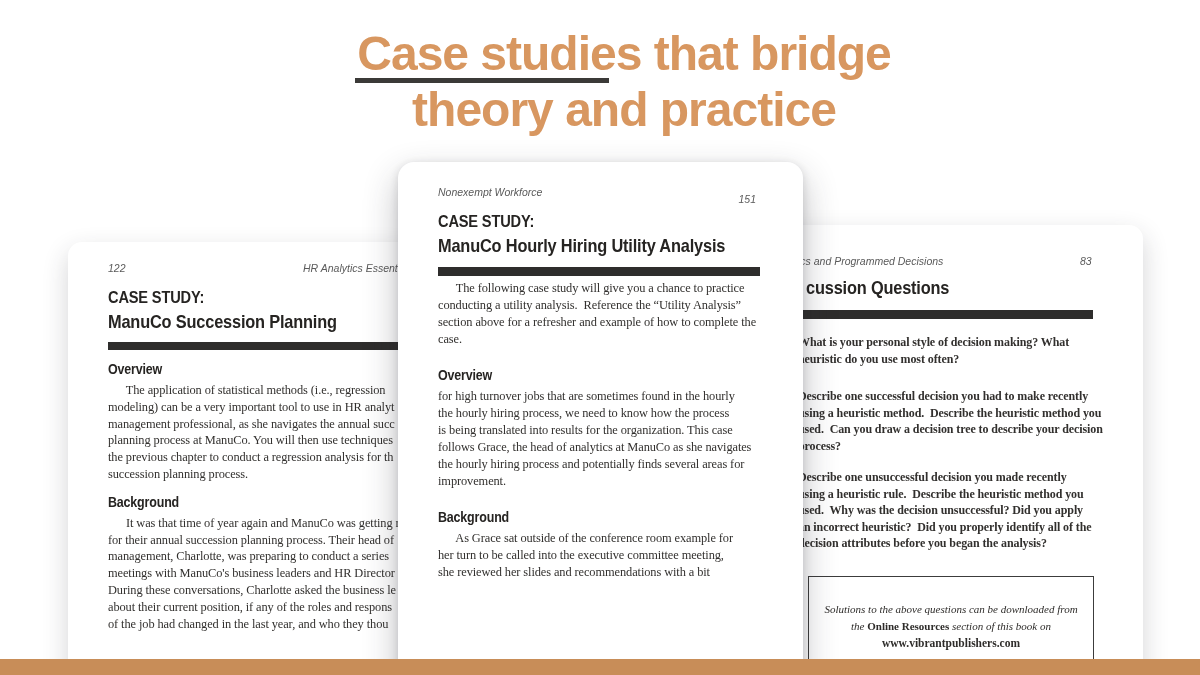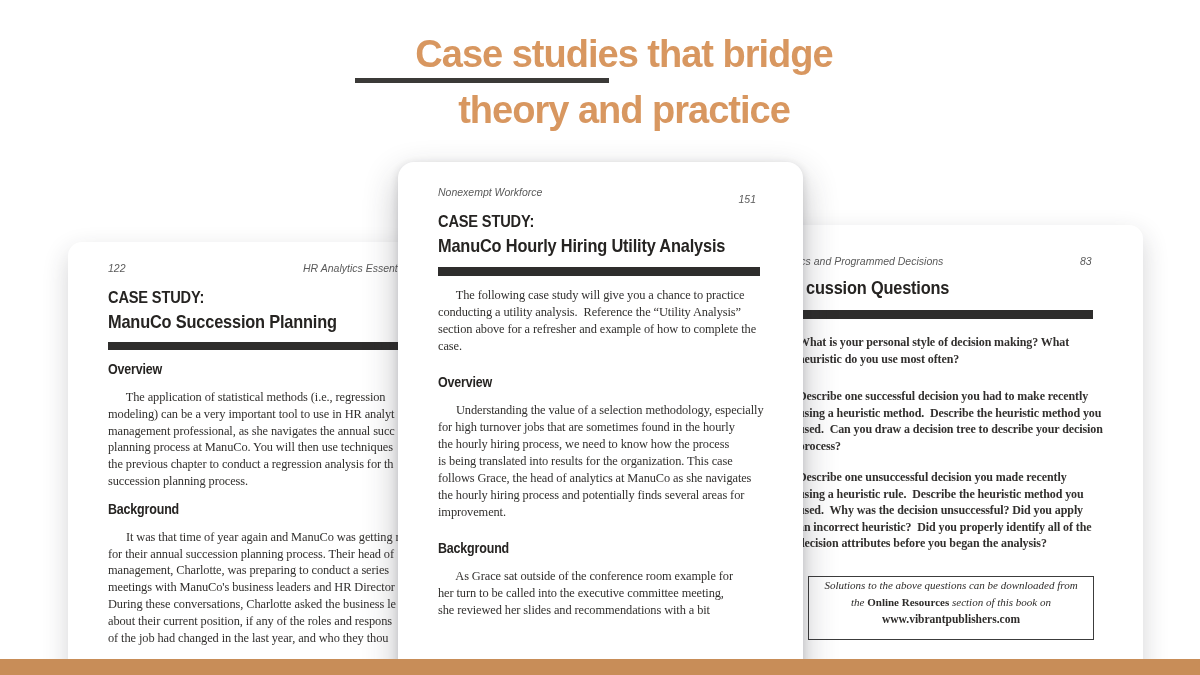--- a/index.html
+++ b/index.html
@@ -3,21 +3,21 @@
 <meta charset="utf-8">
 <style>
   html,body{margin:0;padding:0;}
   body{
     width:1200px;height:675px;position:relative;overflow:hidden;
     background:#ffffff;font-family:"Liberation Sans",sans-serif;
   }
   
   .hero{position:absolute;top:26px;left:0;width:1200px;text-align:center;z-index:5;}
   .hero-line{
-    font-weight:700;font-size:38px;line-height:56px;letter-spacing:-1px;
+    font-weight:700;font-size:48px;line-height:56px;letter-spacing:-1px;
     color:#D89760;font-family:"Liberation Sans",sans-serif;margin-left:48px;
   }
   .title-underline{
     position:absolute;left:355px;top:52px;width:254px;height:5px;background:#3B3A38;
   }
   
   .page{
     position:absolute;background:#ffffff;overflow:hidden;
     color:#32302E;
   }
@@ -49,37 +49,37 @@
   }
   .kicker{font-size:17px;line-height:20px;margin-top:12px;}
   .ptitle{font-size:19px;line-height:22px;margin-top:3px;}
   .page-left .kicker{margin-top:12px;}
   .rule{height:9px;background:#2E2D2C;margin-top:10px;}
   .page-left .rule{width:330px;margin-top:9px;height:8px;}
   .page-center .rule{width:322px;}
   .shead{font-size:14.5px;line-height:18px;margin-top:18px;}
   .page-left .shead{margin-top:10px;}
   
-  .lines{margin-top:11px;}
+  .lines{margin-top:4px;}
   .line{
     font-family:"Liberation Serif",serif;font-size:12.4px;line-height:17px;
     white-space:pre;letter-spacing:-0.1px;color:#32302E;
   }
   .page-left .line{line-height:16.8px;}
   
   .pr-rhead{position:absolute;left:238px;top:30px;font-size:10.5px;font-style:italic;color:#5A5A5A;white-space:nowrap;}
   .pr-pnum{position:absolute;left:520px;top:30px;font-size:10.5px;font-style:italic;color:#5A5A5A;}
   .pr-title{position:absolute;left:246px;top:52px;font-size:19px;}
   .pr-rule{position:absolute;left:140px;top:85px;width:393px;height:9px;background:#2E2D2C;}
   .qblock{position:absolute;left:238px;}
   .qblock .line{font-weight:700;font-size:12px;line-height:16.5px;letter-spacing:-0.1px;}
   .q1{top:109px;} .q2{top:163px;} .q3{top:244px;}
   .note-box{
     position:absolute;left:248px;top:351px;width:284px;height:62px;
-    border:1px solid #3C3C3C;text-align:center;padding-top:0;box-sizing:content-box;
+    border:1px solid #3C3C3C;text-align:center;padding-top:24px;box-sizing:content-box;
   }
   .note-line{
     font-family:"Liberation Serif",serif;font-size:11px;line-height:17px;
     font-style:italic;color:#2E2C2A;white-space:nowrap;
   }
   .note-line .nb-bold{font-weight:700;font-style:normal;}
   .note-line.url{font-weight:700;font-style:normal;font-size:11.5px;}
   
   .footer-bar{
     position:absolute;left:0;top:659px;width:1200px;height:16px;z-index:50;
@@ -161,21 +161,20 @@
   <div><span class="cond ptitle">ManuCo Hourly Hiring Utility Analysis</span></div>
   <div class="rule"></div>
   <div class="lines">
       <div class="line">      The following case study will give you a chance to practice</div>
       <div class="line">conducting a utility analysis.  Reference the “Utility Analysis”</div>
       <div class="line">section above for a refresher and example of how to complete the</div>
       <div class="line">case.</div>
     </div>
   <div><span class="cond shead">Overview</span></div>
   <div class="lines">
-      <div class="line">      Understanding the value of a selection methodology, especially</div>
       <div class="line">for high turnover jobs that are sometimes found in the hourly</div>
       <div class="line">the hourly hiring process, we need to know how the process</div>
       <div class="line">is being translated into results for the organization. This case</div>
       <div class="line">follows Grace, the head of analytics at ManuCo as she navigates</div>
       <div class="line">the hourly hiring process and potentially finds several areas for</div>
       <div class="line">improvement.</div>
     </div>
   <div><span class="cond shead">Background</span></div>
   <div class="lines">
       <div class="line">      As Grace sat outside of the conference room example for</div>

